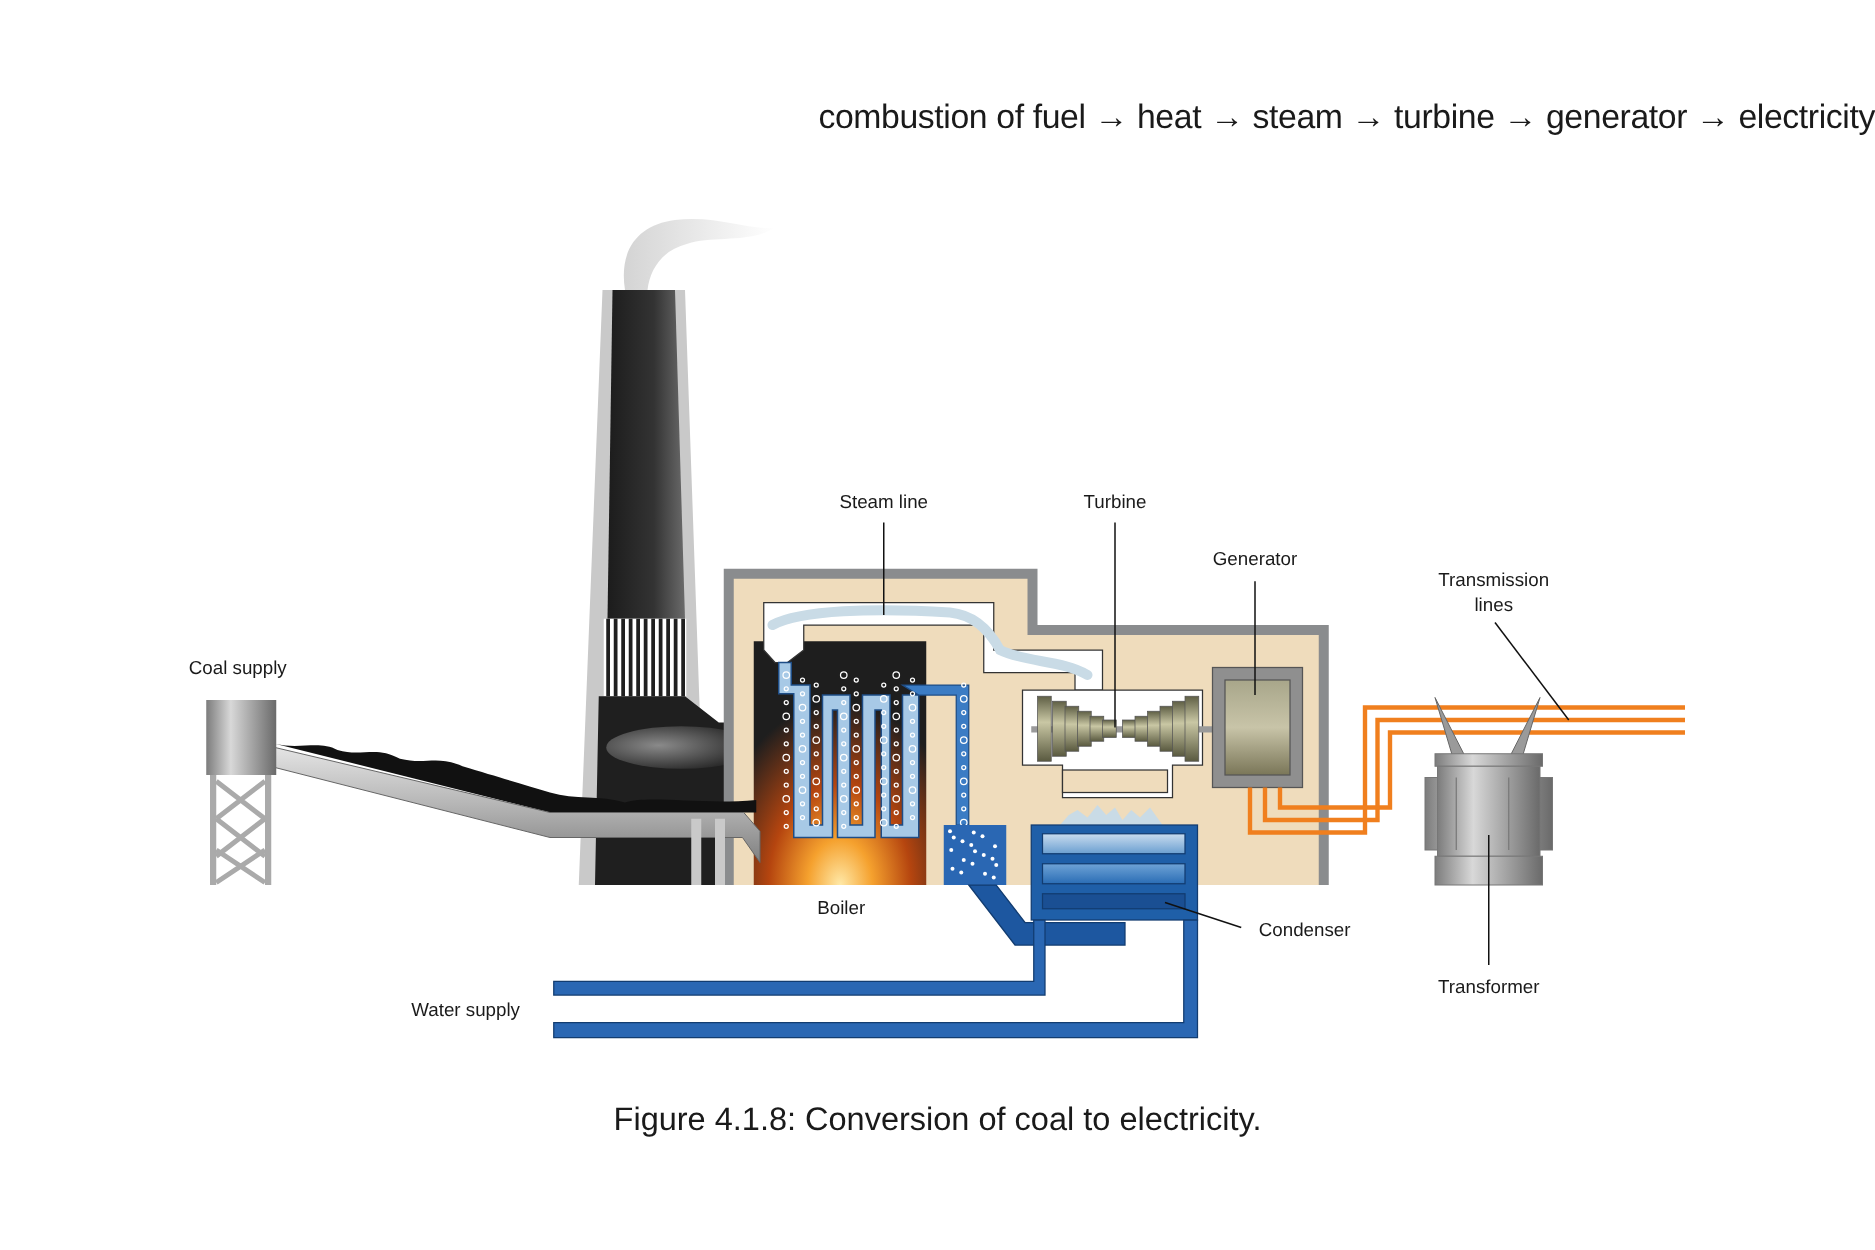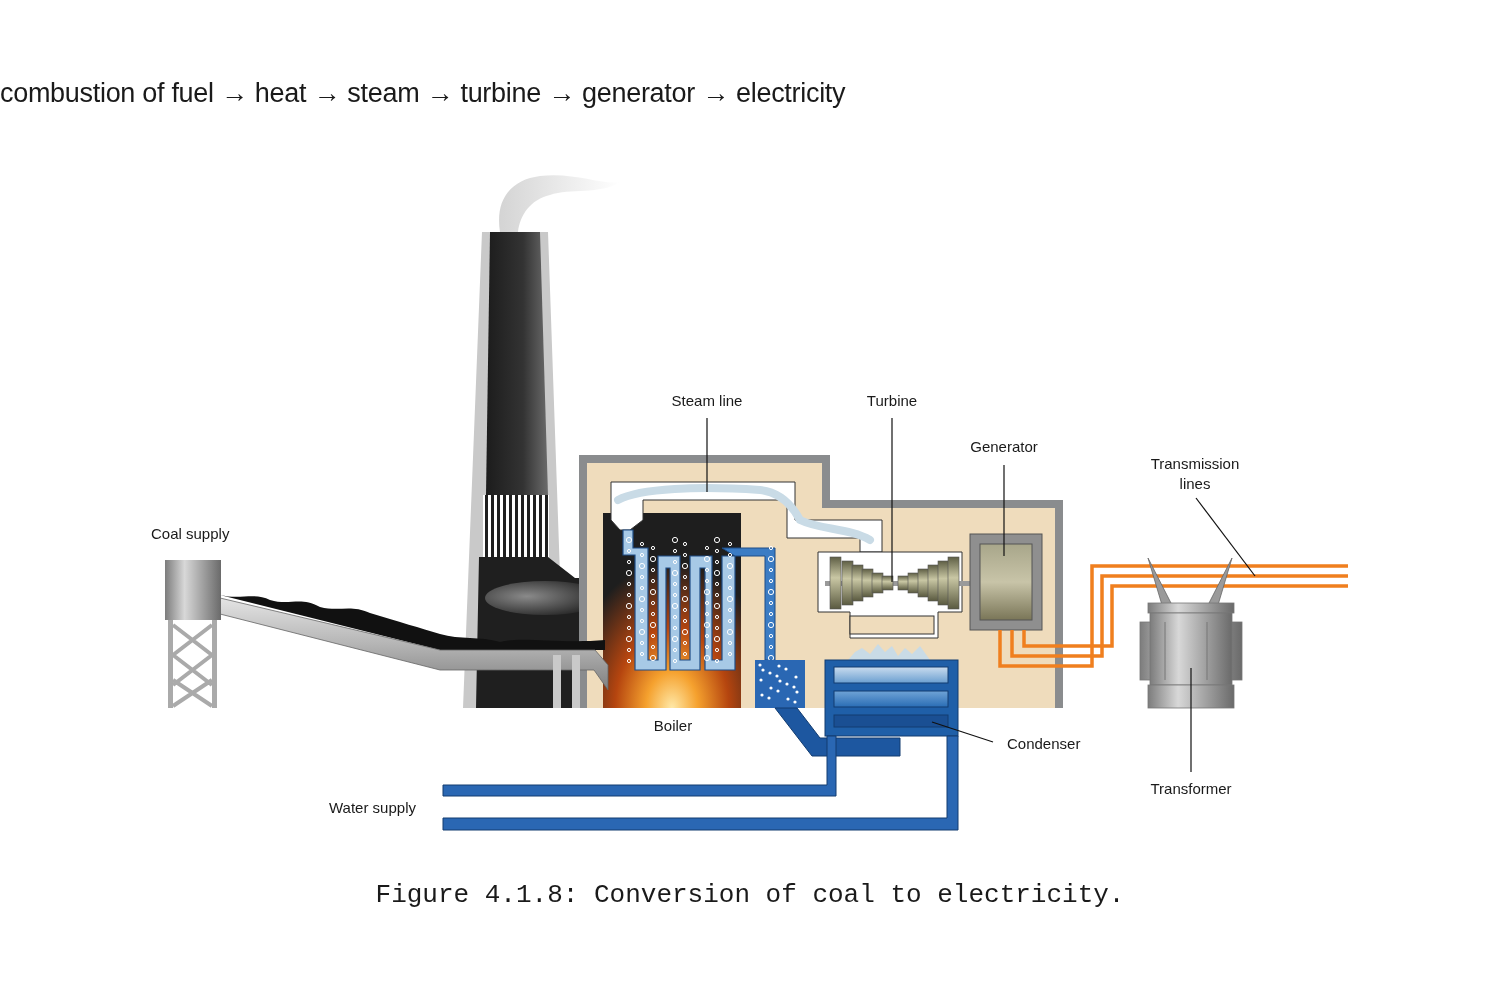--- a/index.html
+++ b/index.html
@@ -1,19 +1,19 @@
 <!DOCTYPE html>
 <html><head>
 <meta charset="utf-8">
 <style>
   html, body { margin: 0; padding: 0; background: #ffffff; }
   body { width: 1500px; height: 1000px; position: relative; overflow: hidden; font-family: "Liberation Sans", sans-serif; }
-  .flow { position: absolute; top: 78px; left: 0; width: 1500px; text-align: left; font-size: 27px; color: #1a1a1a; letter-spacing: -0.3px; }
+  .flow { position: absolute; top: 78px; left: 0; width: 1500px; text-align: right; font-size: 27px; color: #1a1a1a; letter-spacing: -0.3px; }
   .flow span { white-space: pre; }
-  .caption { position: absolute; top: 880px; left: 0; width: 1500px; text-align: center; font-size: 26px; color: #1a1a1a; font-family: Liberation Mono, monospace; }
+  .caption { position: absolute; top: 880px; left: 0; width: 1500px; text-align: center; font-size: 26px; color: #1a1a1a; }
   svg#diagram { position: absolute; left: 0; top: 0; }
   .lbl { font-family: "Liberation Sans", sans-serif; font-size: 15px; fill: #1a1a1a; }
 </style>
 </head>
 <body>
 
 <div class="flow">
   <span>combustion of fuel</span>
   <span>→</span>
   <span>heat</span>

